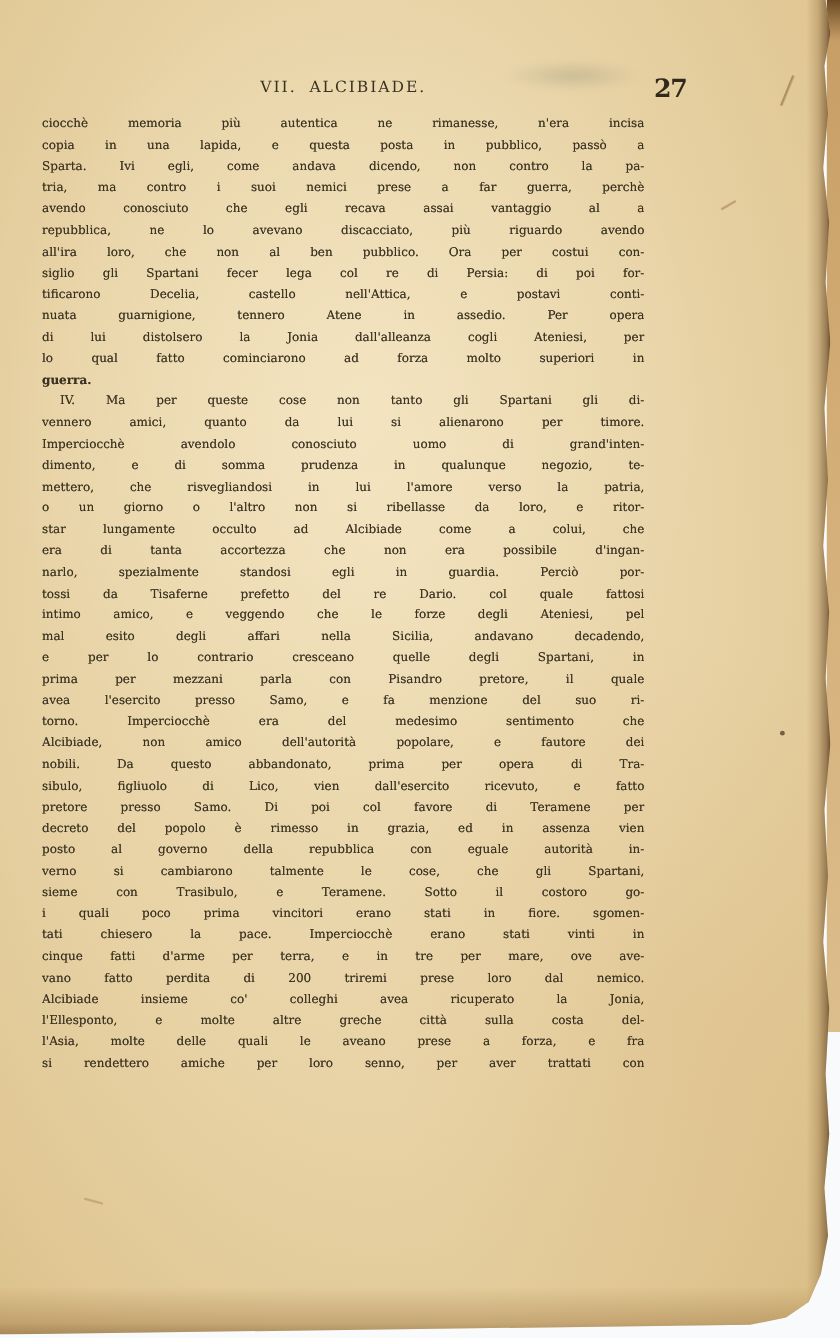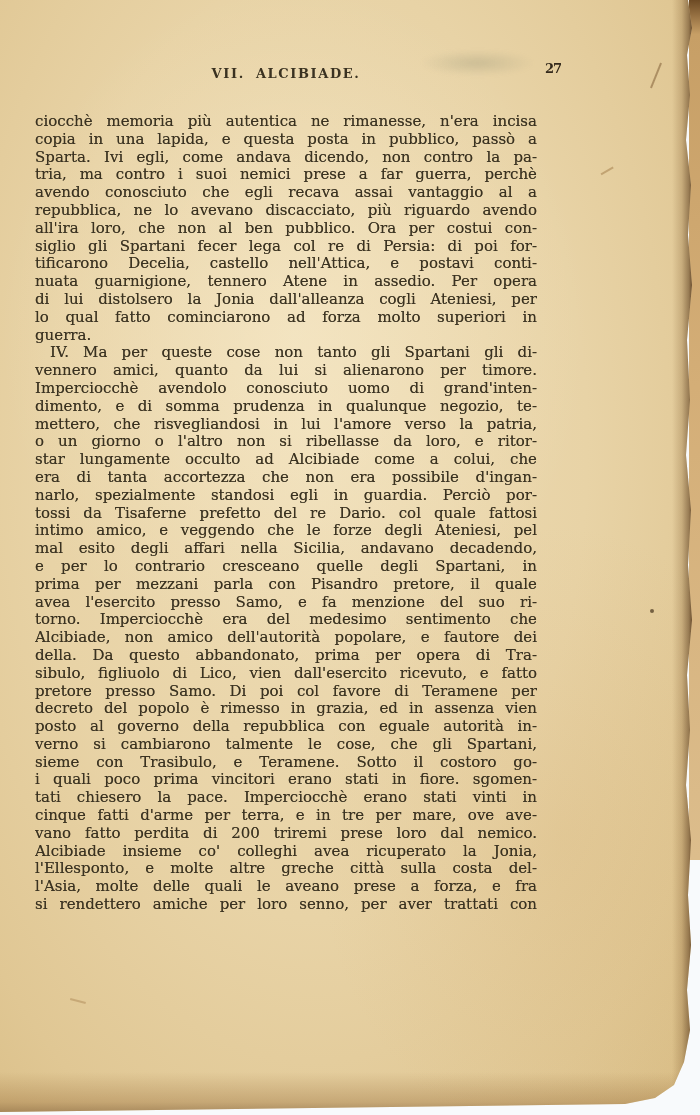--- a/index.html
+++ b/index.html
@@ -30,37 +30,37 @@
     position:absolute;left:672px;top:0;width:28px;height:1115px;
     background:linear-gradient(90deg, rgba(90,60,25,0) 0%, rgba(120,82,38,0.25) 35%,
       rgba(90,58,26,0.55) 60%, var(--page_edge_dark,#53351a) 78%, #3c2612 100%);
   }
   .edge-bottom{
     position:absolute;left:0;top:1072px;width:100%;height:43px;
     background:linear-gradient(180deg, rgba(139,94,43,0) 0%, rgba(139,94,43,0.32) 70%, rgba(100,64,28,0.5) 100%);
   }
   .running-head{
     position:absolute;left:35px;top:66px;width:502px;text-align:center;
-    font-size:13px;font-weight:bold;letter-spacing:1.6px;word-spacing:5px;
+    font-size:13px;font-weight:normal;letter-spacing:1.6px;word-spacing:5px;
     color:var(--ink,#3a3221);
   }
   .page-number{
     position:absolute;left:545px;top:61px;
-    font-size:13px;font-weight:bold;letter-spacing:-1px;color:#33291b;
+    font-size:21px;font-weight:bold;letter-spacing:-1px;color:#33291b;
   }
   .text-block{
-    position:absolute;left:35px;top:113px;width:502px;
-    font-size:15px;line-height:17.8px;color:var(--ink,#3a3221);
+    position:absolute;left:35px;top:95px;width:502px;
+    font-size:10px;line-height:17.8px;color:var(--ink,#3a3221);
     text-shadow:0 0 0.4px rgba(58,50,33,0.65);
   }
   .line{
     height:17.8px;overflow:hidden;white-space:normal;
     text-align:justify;text-align-last:justify;
   }
-  .line.para-end{text-align-last:left;}
+  .line.para-end{text-align-last:left;font-weight:bold;}
   .line.indent{text-indent:15px;}
   
   .stain{
     position:absolute;left:420px;top:50px;width:115px;height:26px;border-radius:50%;
     background:radial-gradient(ellipse, rgba(140,140,112,0.30), rgba(140,140,112,0) 70%);
     filter:blur(2px);
   }
   .slash-mark{
     position:absolute;left:655px;top:62px;width:2px;height:27px;
     background:rgba(130,95,55,0.55);transform:rotate(22deg);filter:blur(0.3px);
@@ -115,21 +115,21 @@
       <div class="line">era di tanta accortezza che non era possibile d'ingan-</div>
       <div class="line">narlo, spezialmente standosi egli in guardia. Perciò por-</div>
       <div class="line">tossi da Tisaferne prefetto del re Dario. col quale fattosi</div>
       <div class="line">intimo amico, e veggendo che le forze degli Ateniesi, pel</div>
       <div class="line">mal esito degli affari nella Sicilia, andavano decadendo,</div>
       <div class="line">e per lo contrario cresceano quelle degli Spartani, in</div>
       <div class="line">prima per mezzani parla con Pisandro pretore, il quale</div>
       <div class="line">avea l'esercito presso Samo, e fa menzione del suo ri-</div>
       <div class="line">torno. Imperciocchè era del medesimo sentimento che</div>
       <div class="line">Alcibiade, non amico dell'autorità popolare, e fautore dei</div>
-      <div class="line">della. Da questo abbandonato, prima per opera di Tra-</div>
+      <div class="line">nobili. Da questo abbandonato, prima per opera di Tra-</div>
       <div class="line">sibulo, figliuolo di Lico, vien dall'esercito ricevuto, e fatto</div>
       <div class="line">pretore presso Samo. Di poi col favore di Teramene per</div>
       <div class="line">decreto del popolo è rimesso in grazia, ed in assenza vien</div>
       <div class="line">posto al governo della repubblica con eguale autorità in-</div>
       <div class="line">verno si cambiarono talmente le cose, che gli Spartani,</div>
       <div class="line">sieme con Trasibulo, e Teramene. Sotto il costoro go-</div>
       <div class="line">i quali poco prima vincitori erano stati in fiore. sgomen-</div>
       <div class="line">tati chiesero la pace. Imperciocchè erano stati vinti in</div>
       <div class="line">cinque fatti d'arme per terra, e in tre per mare, ove ave-</div>
       <div class="line">vano fatto perdita di 200 triremi prese loro dal nemico.</div>

